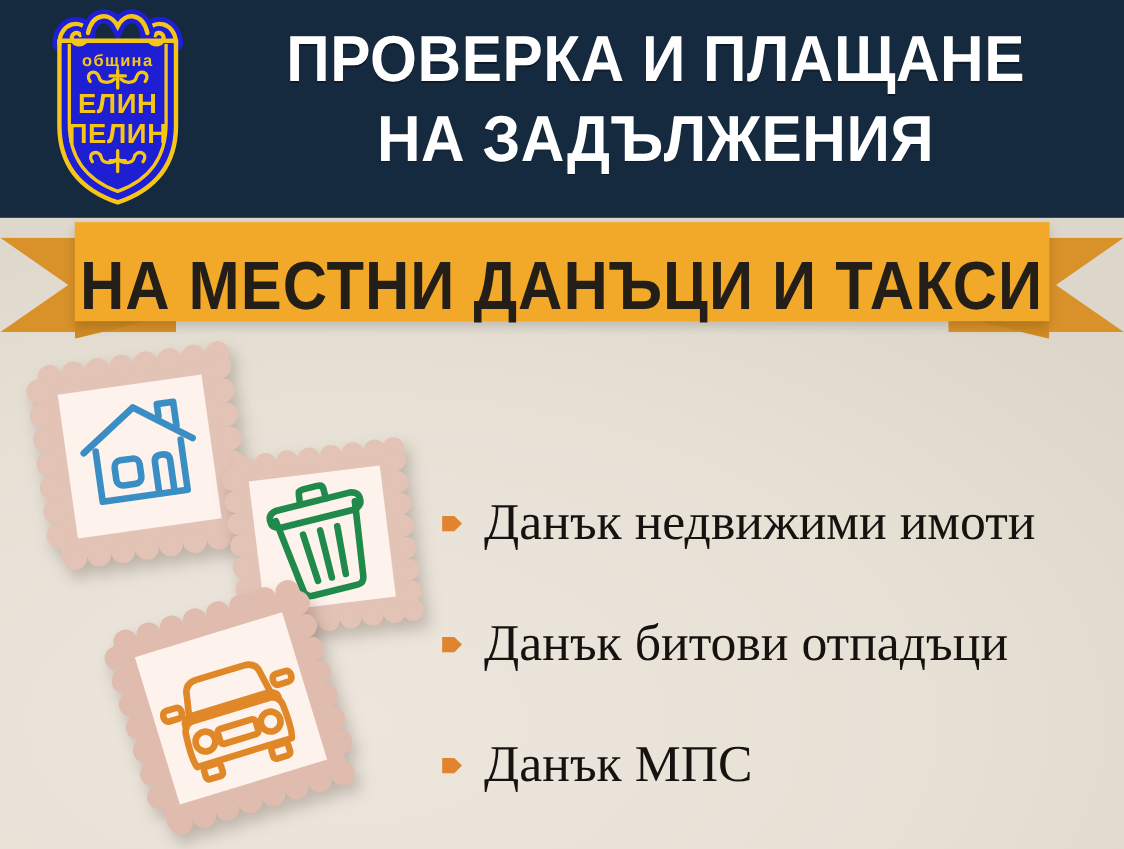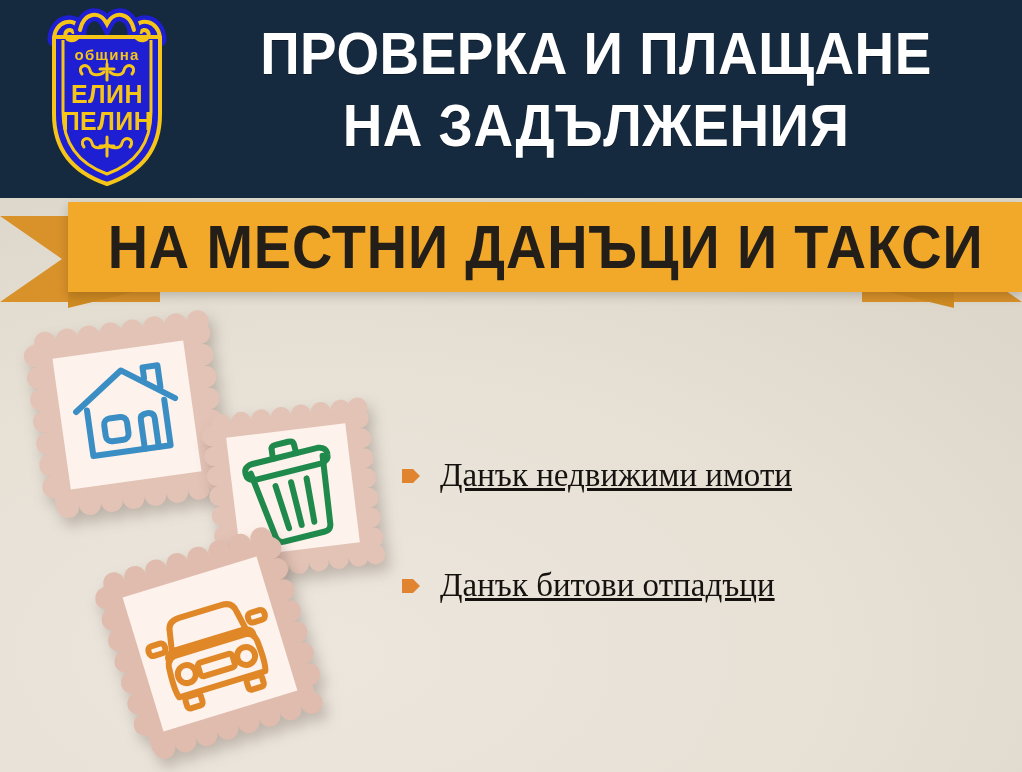--- a/index.html
+++ b/index.html
@@ -98,26 +98,26 @@
     top: 88px;
     width: 90px;
     height: 22px;
     background: #cf8a22;
     clip-path: polygon(0 0, 90px 0, 90px 22px);
   }
   .ribbon-main {
     position: absolute;
     left: 68px;
     top: 4px;
-    width: 955px;
+    width: 886px;
     height: 90px;
     background: #f2a929;
     box-shadow: 0 4px 10px rgba(0,0,0,0.18);
     display: flex;
-    align-items: center;
+    align-items: flex-end;
     justify-content: center;
   }
   .ribbon-text {
     color: #231f18;
     font-family: "Liberation Sans", sans-serif;
     font-weight: bold;
     font-size: 62px;
     line-height: 62px;
     letter-spacing: 1px;
     transform: scaleX(0.90);
@@ -160,24 +160,23 @@
     flex: 0 0 auto;
     width: 22px;
     height: 22px;
     margin-right: 18px;
     margin-top: 2px;
   }
   .bullet svg { display: block; }
   .list-label {
     color: #15120f;
     font-family: "Liberation Serif", serif;
-    font-size: 33px;
+    font-size: 47px;
     line-height: 52px;
     white-space: nowrap;
-    text-decoration: underline;
   }
 </style>
 </head>
 <body>
 
 <div class="poster">
 
   <div class="header">
 
     <div class="logo">
@@ -410,16 +409,24 @@
 
     <div class="list-item">
       <span class="bullet">
         <svg width="22" height="22" viewBox="0 0 22 22" xmlns="http://www.w3.org/2000/svg">
           <path d="M2 4 L13 4 L20 11 L13 18 L2 18 Z" fill="#e08430"></path>
         </svg>
       </span>
       <span class="list-label">Данък битови отпадъци</span>
     </div>
 
+    <div class="list-item">
+      <span class="bullet">
+        <svg width="22" height="22" viewBox="0 0 22 22" xmlns="http://www.w3.org/2000/svg">
+          <path d="M2 4 L13 4 L20 11 L13 18 L2 18 Z" fill="#e08430"></path>
+        </svg>
+      </span>
+      <span class="list-label">Данък МПС</span>
+    </div>
 
   </div>
 
 </div>
 
 </body></html>

